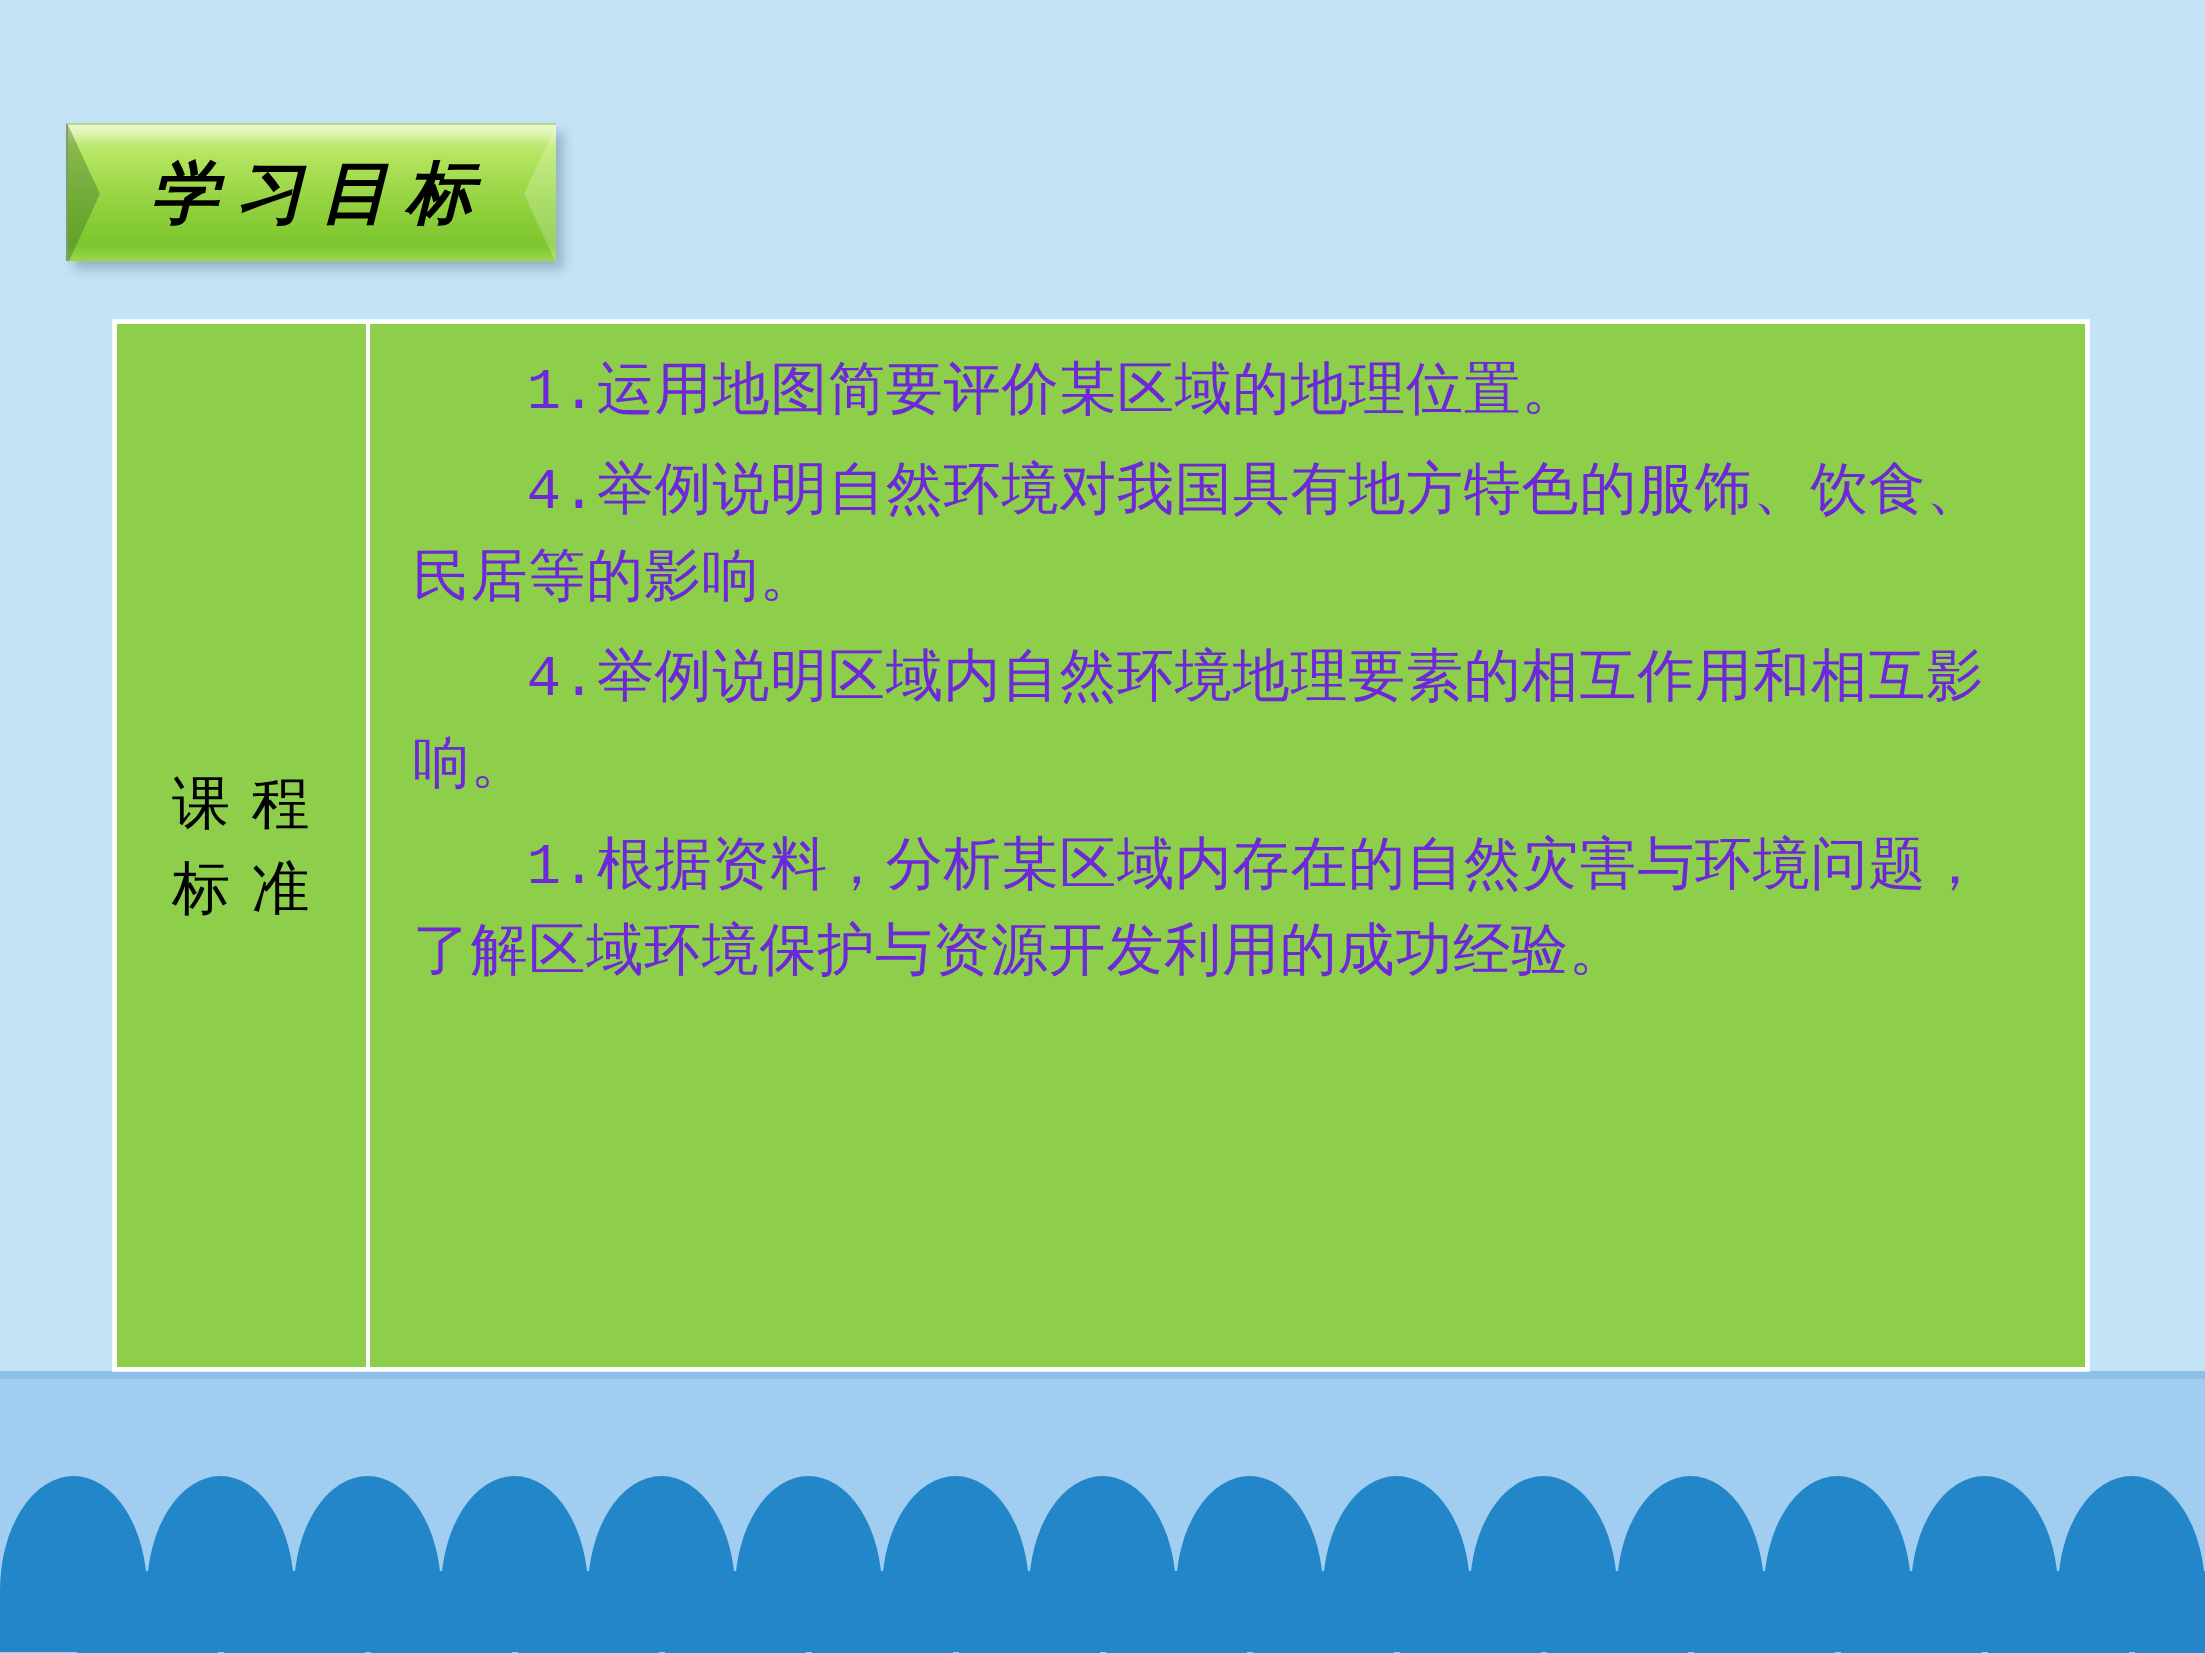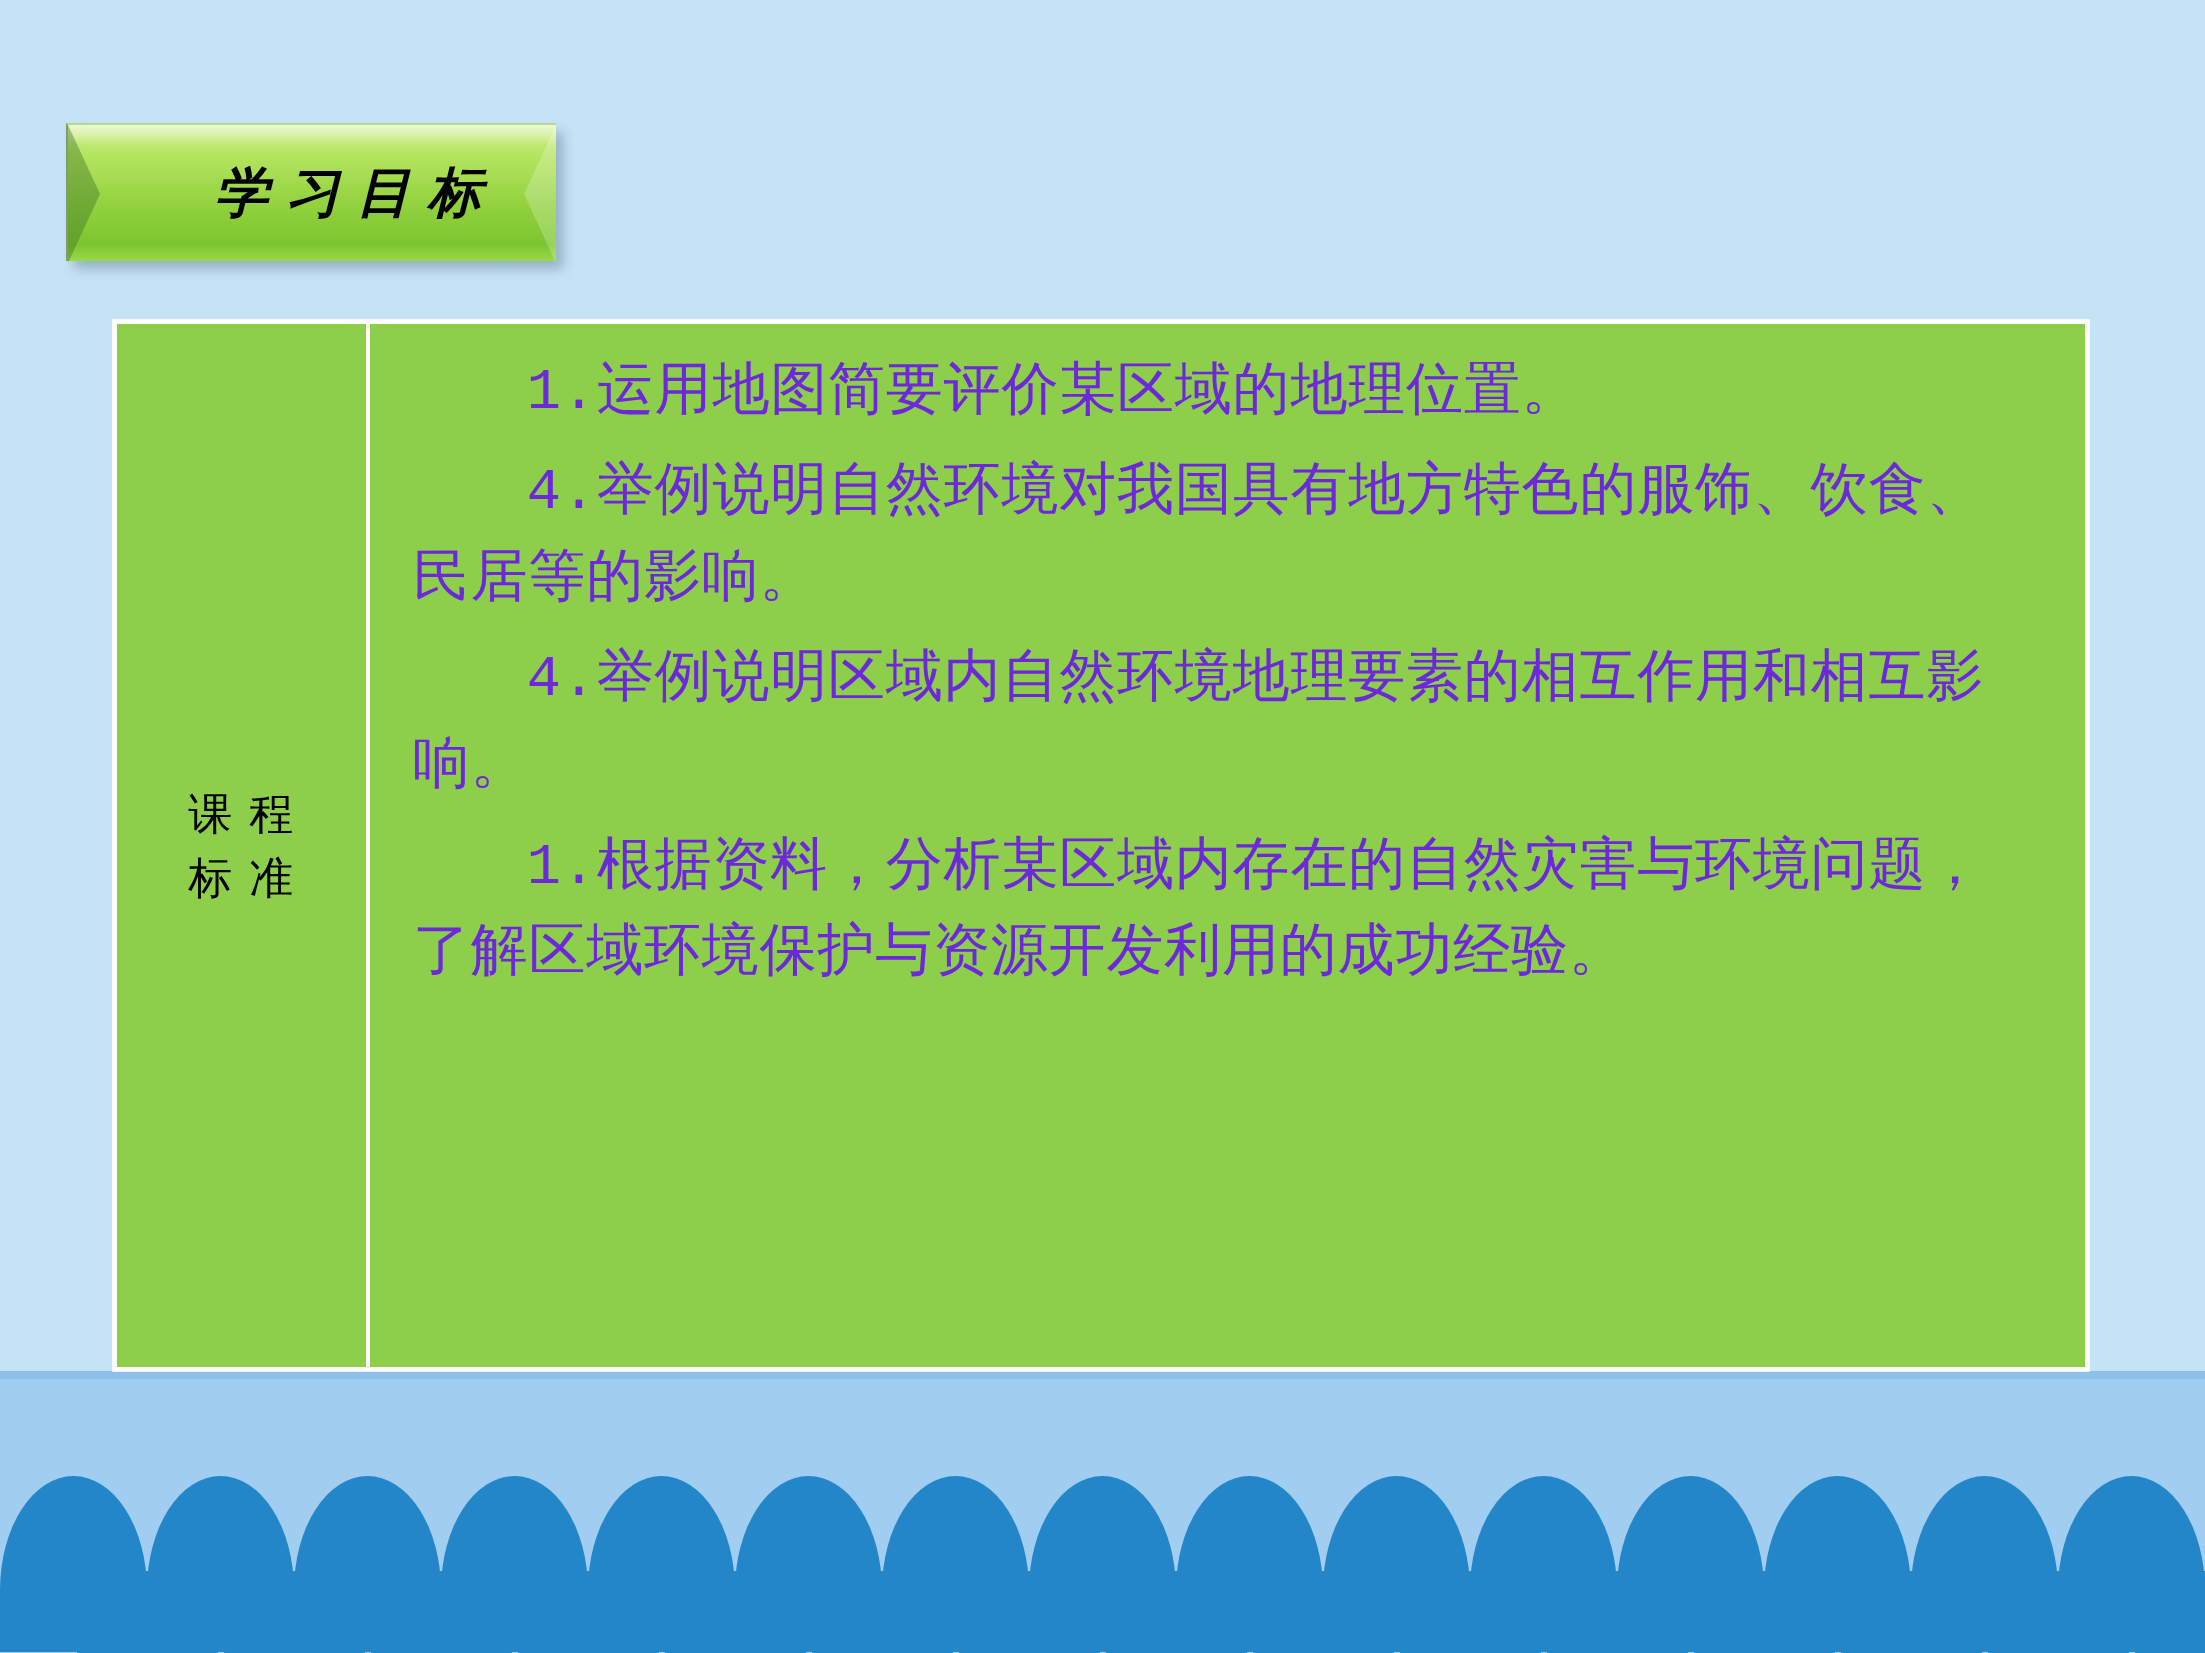--- a/index.html
+++ b/index.html
@@ -94,26 +94,25 @@
   #title-text {
     position: absolute;
     left: 0; top: 0;
     width: 100%; height: 100%;
     display: flex;
     align-items: center;
     justify-content: center;
     font-family: "DejaVu Serif", "Liberation Serif", serif;
     font-weight: bold;
     font-style: italic;
-    font-size: 54px;
+    font-size: 68px;
     letter-spacing: 17px;
     text-indent: 17px;
     color: #000000;
     z-index: 3;
-    padding-left: 36px;
   }
 
   
   #goals-table {
     position: absolute;
     left: 113px;
     top: 320px;
     width: 1976px;
     height: 1051px;
     box-sizing: border-box;
@@ -124,21 +123,21 @@
   }
   #label-cell {
     flex: 0 0 249px;
     background: #8dce4b;
     display: flex;
     align-items: center;
     justify-content: center;
   }
   #label-text {
     font-family: "DejaVu Serif", "Liberation Serif", serif;
-    font-size: 44px;
+    font-size: 58px;
     line-height: 1.45;
     color: #000000;
     text-align: left;
     white-space: pre-line;
     letter-spacing: 1.5px;
   }
   #divider {
     flex: 0 0 3.8px;
     background: #ffffff;
   }

